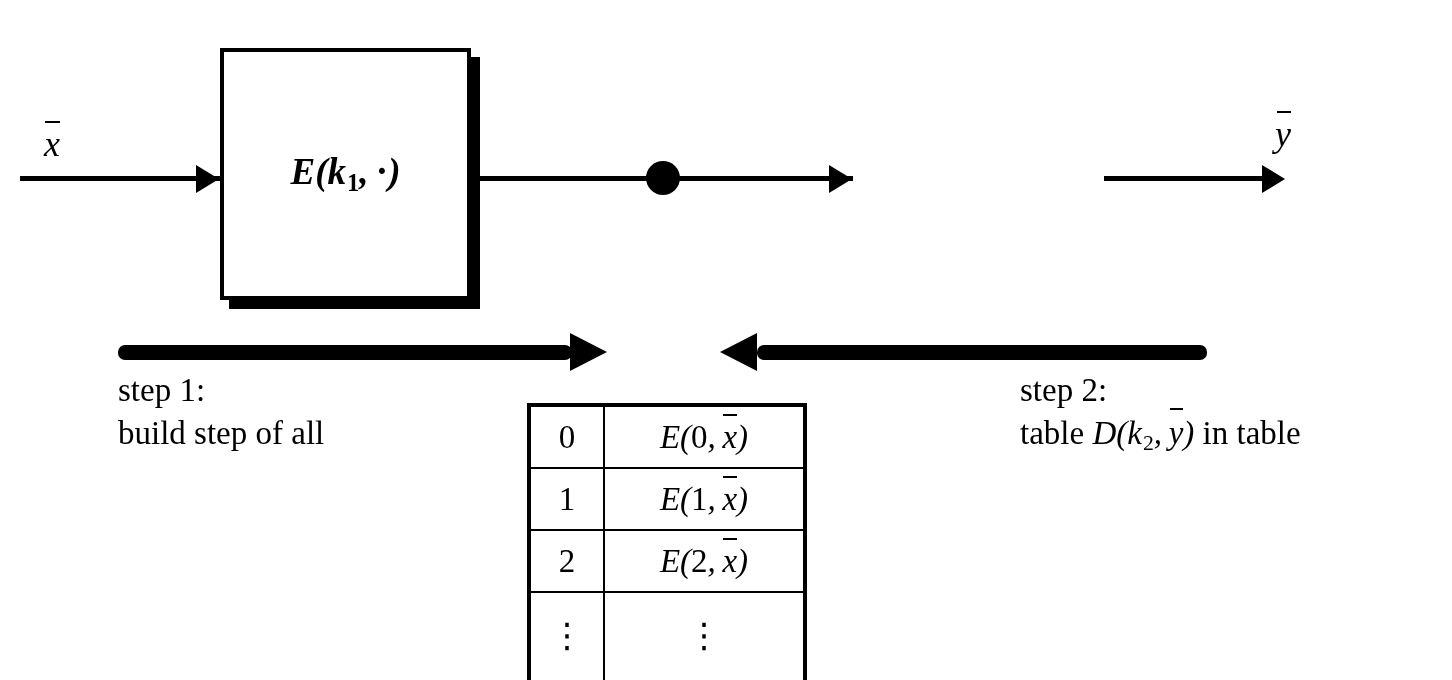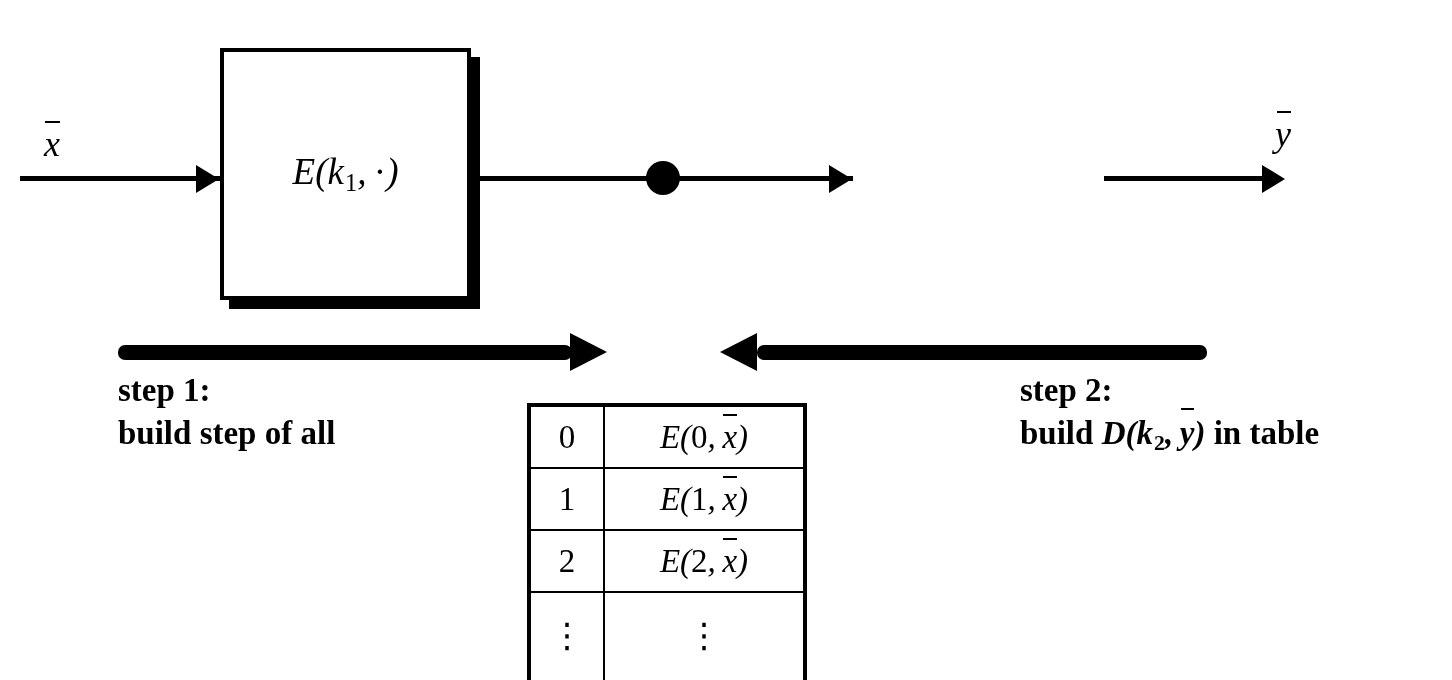--- a/index.html
+++ b/index.html
@@ -106,21 +106,21 @@
     border-right: 37px solid #000000;
   }
 
   
   .caption {
     position: absolute;
     font-size: 33px;
     line-height: 1.30;
     white-space: nowrap;
   }
-  .caption .ln { display: block; font-weight: bold; }
+  .caption .ln { display: block; }
 
   
   .lookup-table {
     position: absolute;
     border-collapse: collapse;
     background: #ffffff;
     border: 4px solid #000000;
     table-layout: fixed;
   }
   .lookup-table td {
@@ -148,21 +148,21 @@
 
 <div id="stage">
 
   <div class="io-label" style="left:44px; top:126px;">
     <span class="ovl">x</span>
   </div>
 
   <div class="wire" style="left:20px; top:176px; width:200px;"></div>
   <div class="arrowhead-r" style="left:196px; top:165px;"></div>
 
-  <div class="cipher-box" style="left:220px; top:48px; width:251px; height:252px;">
+  <div class="cipher-box" style="left:220px; top:48px; width:251px; height:252px;font-weight:bold;">
     <span class="cipher-label">
       <span class="mi">E</span><span class="mi">(</span><span class="mk">k</span><span class="sub">1</span><span class="mi">,</span> <span class="cdot">·</span><span class="mi">)</span>
     </span>
   </div>
 
   <div class="wire" style="left:471px; top:176px; width:382px;"></div>
   <div class="junction-dot" style="left:646px; top:161px;"></div>
   <div class="arrowhead-r" style="left:829px; top:165px;"></div>
 
 
@@ -179,21 +179,21 @@
   <div class="fat-arrow-head-l" style="left:720px; top:333px;"></div>
 
   <div class="caption" style="left:118px; top:369px;">
     <span class="ln">step 1:</span>
     <span class="ln">build step of all</span>
   </div>
 
   <div class="caption" style="left:1020px; top:369px;">
     <span class="ln">step 2:</span>
     <span class="ln">
-      <span>build </span><span class="mi">D</span><span class="mi">(</span><span class="mk">k</span><span class="sub">2</span><span class="mi">,</span> <span class="ovl ovl-y">y</span><span class="mi">)</span><span> in table</span>
+      <span>table </span><span class="mi">D</span><span class="mi">(</span><span class="mk">k</span><span class="sub">2</span><span class="mi">,</span> <span class="ovl ovl-y">y</span><span class="mi">)</span><span> in table</span>
     </span>
   </div>
 
   <table class="lookup-table" style="left:527px; top:403px;">
     <tbody>
       <tr>
         <td class="col-key">0</td>
         <td class="col-val">
           <span class="mi">E</span><span class="mi">(</span><span>0</span><span class="mi">,</span> <span class="ovl">x</span><span class="mi">)</span>
         </td>

